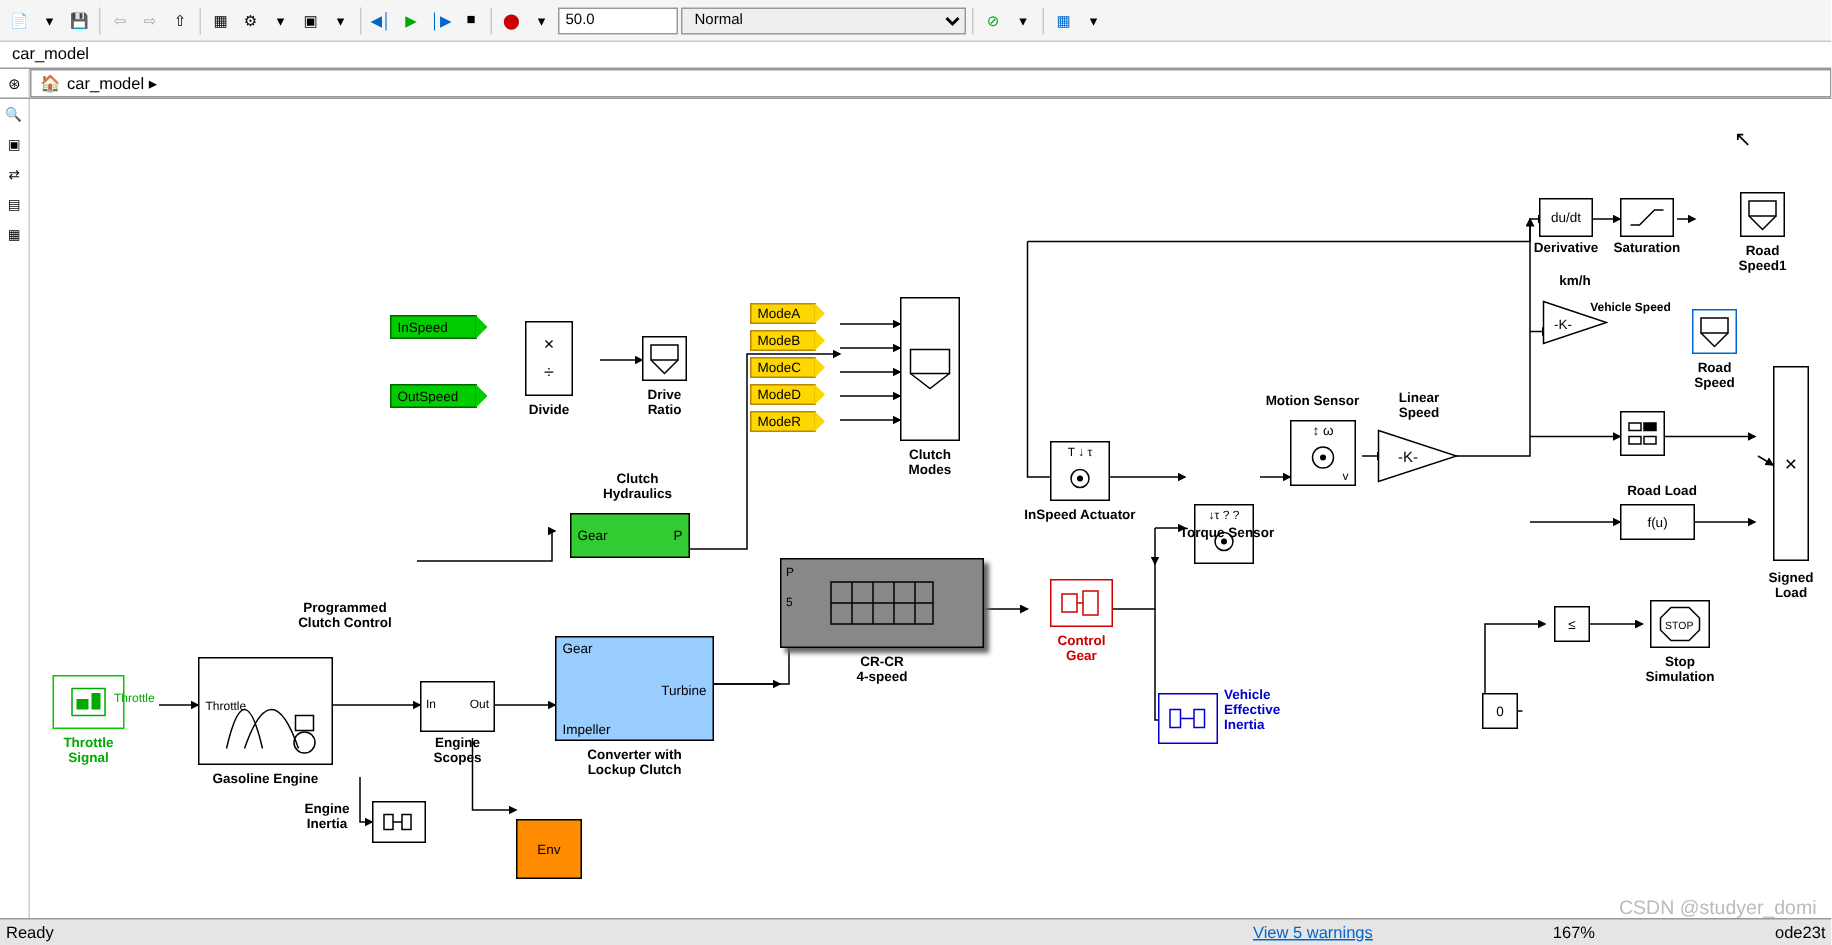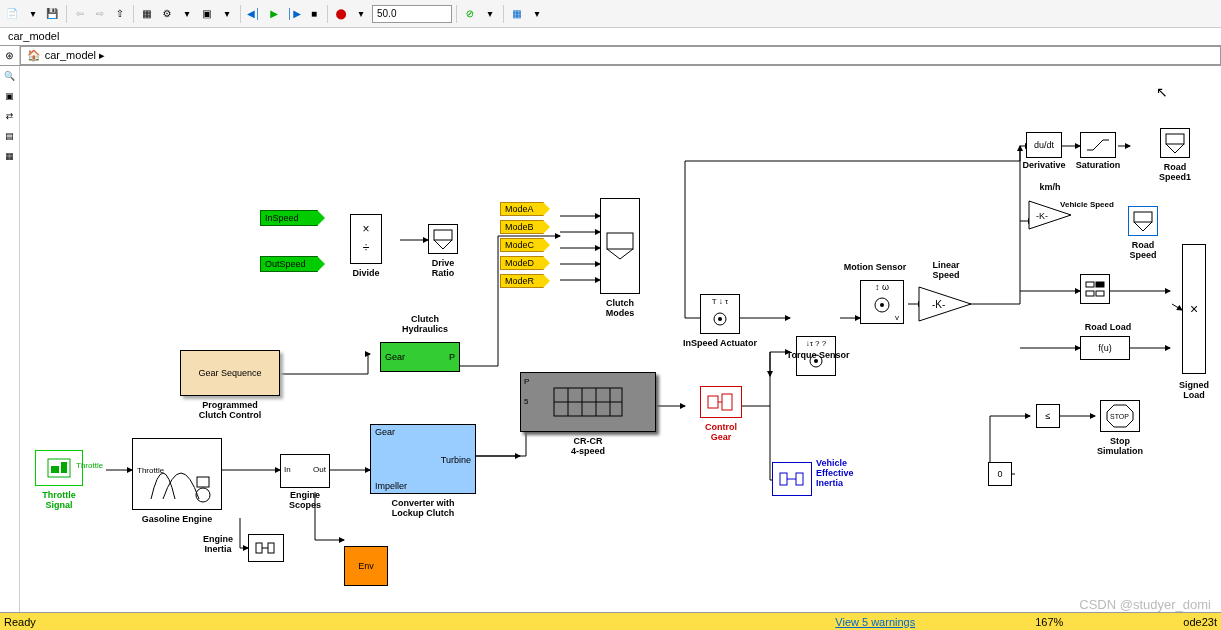--- a/index.html
+++ b/index.html
@@ -16,21 +16,21 @@
 .palette { width: 20px; border-right: 1px solid #ccc; display: flex; flex-direction: column; gap: 4px; padding-top: 2px; }
 .pal-btn { width: 16px; height: 16px; margin: 0 auto; display: flex; align-items: center; justify-content: center; cursor: pointer; font-size: 9px; }
 .canvas { position: relative; flex: 1; background: #fff; }
 .blk { position: absolute; border: 1px solid #000; background: #fff; font-size: 9px; display: flex; align-items: center; justify-content: center; text-align: center; }
 .lbl { position: absolute; font-size: 9px; text-align: center; color: #000; font-weight: bold; }
 .green-tag { position: absolute; background: #0c0; border: 1px solid #060; height: 16px; display: flex; align-items: center; padding: 0 4px; font-size: 9px; color: #000; }
 .green-tag::after { content: ''; position: absolute; right: -8px; top: -1px; border-left: 8px solid #0c0; border-top: 8px solid transparent; border-bottom: 8px solid transparent; }
 .mode-tag { position: absolute; background: #ffd700; border: 1px solid #b8860b; height: 14px; display: flex; align-items: center; padding: 0 4px; font-size: 9px; }
 .mode-tag::after { content: ''; position: absolute; right: -7px; top: -1px; border-left: 7px solid #ffd700; border-top: 7px solid transparent; border-bottom: 7px solid transparent; }
 .subsys { position: absolute; border: 1px solid #000; background: #fff; }
-.status { position: absolute; bottom: 0; left: 0; right: 0; height: 18px; border-top: 1px solid #999; display: flex; align-items: center; font-size: 11px; padding: 0 4px; background: #fde047; }
+.status { position: absolute; bottom: 0; left: 0; right: 0; height: 18px; border-top: 1px solid #999; display: flex; align-items: center; font-size: 11px; padding: 0 4px; background: #e5e5e5; }
 .status-warn { color: #06c; text-decoration: underline; cursor: pointer; }
 .watermark { position: absolute; right: 10px; bottom: 18px; color: #bbb; font-size: 13px; }
 svg.wires { position: absolute; top: 0; left: 0; pointer-events: none; }
 .portlabel { position: absolute; font-size: 8px; }
 </style>
 </head>
 <body>
 
 <div class="toolbar">
   <span class="tb-btn">📄</span>
@@ -48,20 +48,23 @@
   <span class="tb-btn">▾</span>
   <span class="tb-sep"></span>
   <span class="tb-btn" style="color:#06c">◀│</span>
   <span class="tb-btn" style="color:#0a0">▶</span>
   <span class="tb-btn" style="color:#06c">│▶</span>
   <span class="tb-btn">■</span>
   <span class="tb-sep"></span>
   <span class="tb-btn" style="color:#c00">⬤</span>
   <span class="tb-btn">▾</span>
   <input class="tb-input" style="width: 80px;" value="50.0">
+  <select class="tb-input" style="width:190px">
+    <option>Normal</option>
+  </select>
   <span class="tb-sep"></span>
   <span class="tb-btn" style="color:#0a0">⊘</span>
   <span class="tb-btn">▾</span>
   <span class="tb-sep"></span>
   <span class="tb-btn" style="color:#06c">▦</span>
   <span class="tb-btn">▾</span>
 </div>
 
 <div class="title-bar">car_model</div>
 
@@ -162,21 +165,20 @@
 
     <div class="blk" style="left:260px;top:388px;width:50px;height:34px">
       <span class="portlabel" style="position:absolute;left:3px;top:10px">In</span>
       <span class="portlabel" style="position:absolute;right:3px;top:10px">Out</span>
     </div>
     <div class="lbl" style="left:260px;top:424px;width:50px;white-space:pre">Engine
 Scopes</div>
 
     <div class="blk" style="left:324px;top:480px;width:44px;height:40px;background:#ff8c00;color:#000">Env</div>
 
-    <div class="blk" style="left:160px;top:284px;width:100px;height:46px;background:#f5deb3;box-shadow:3px 3px 3px #aaa">Gear Sequence</div>
     <div class="lbl" style="left:160px;top:334px;width:100px;white-space:pre">Programmed
 Clutch Control</div>
 
     <div class="green-tag" style="left:240px;top:144px;width:58px">InSpeed</div>
     <div class="green-tag" style="left:240px;top:190px;width:58px">OutSpeed</div>
 
     <div class="blk" style="left:330px;top:148px;width:32px;height:50px;white-space:pre;line-height:1.6;font-size:12px">×
 ÷</div>
     <div class="lbl" style="left:326px;top:202px;width:40px">Divide</div>
 

